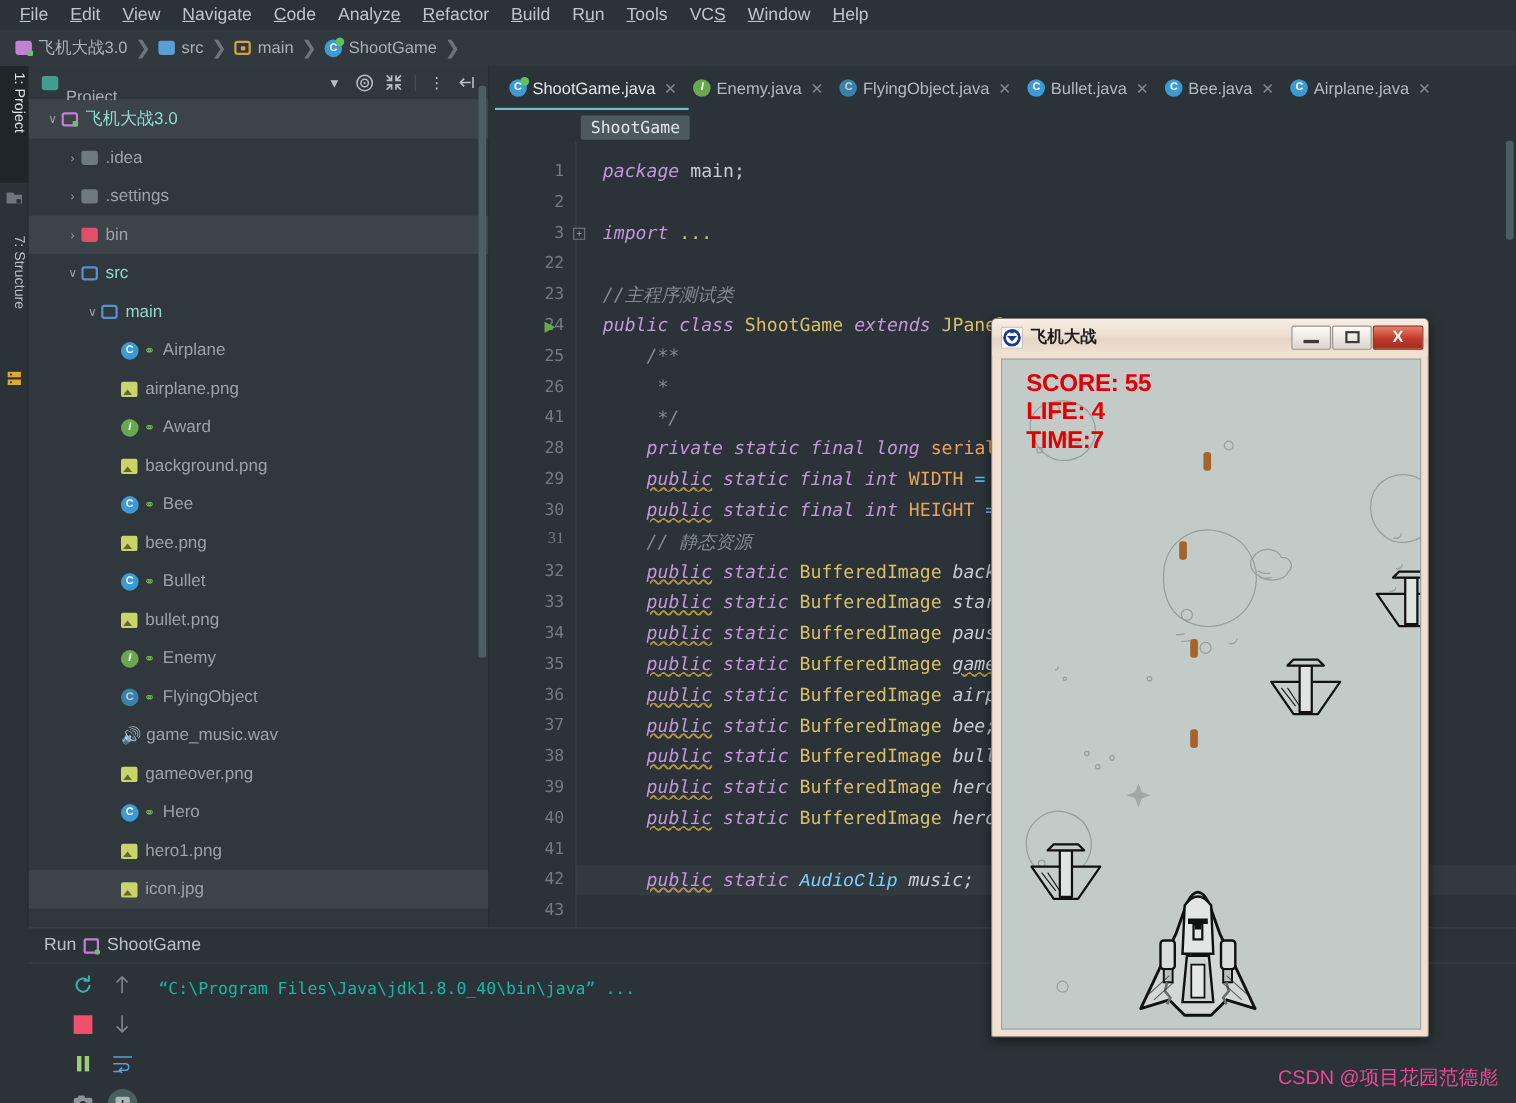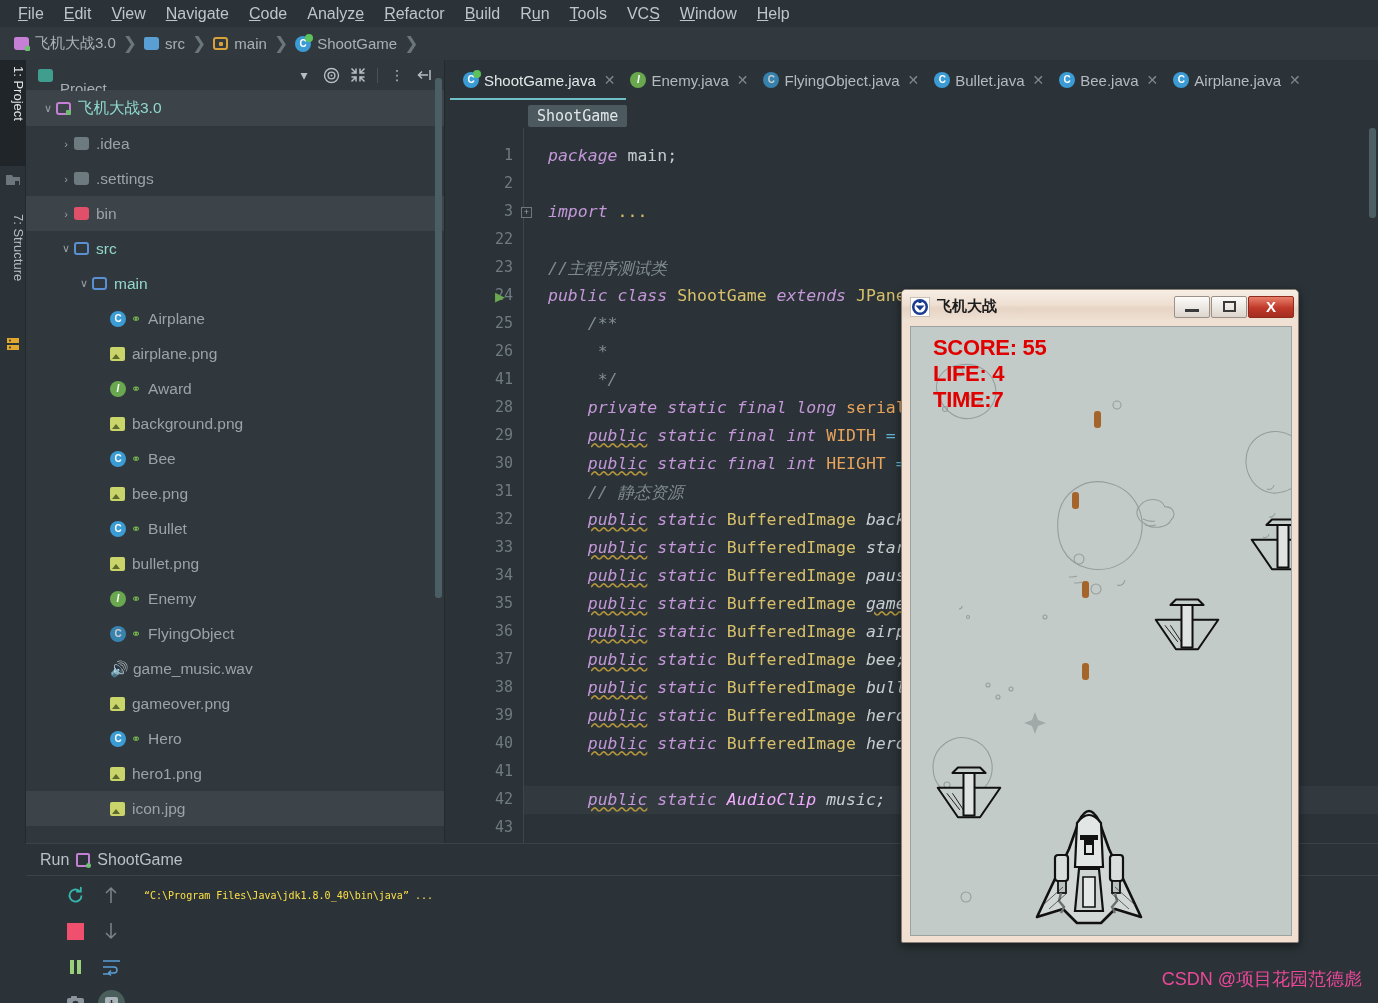--- a/index.html
+++ b/index.html
@@ -113,39 +113,39 @@
               white-space:pre; }
   .cur-row { position:absolute; left:0; width:933px; height:28px; background:#323a40; }
   .k { color:#c397d8; font-style:italic; }
   .cm { color:#808c91; font-style:italic; }
   .t { color:#d8c06a; }
   .f { color:#e8a45a; }
   .v { color:#c8cdd0; font-style:italic; }
   .n { color:#5fb3d4; }
   .p { color:#c8cdd0; }
   .cls { color:#d8c06a; }
-  .grn { color:#f0abfc; font-style:italic; }
+  .grn { color:#7dd3fc; font-style:italic;font-family:Liberation Mono, monospace; }
   .ul { text-decoration: underline; text-decoration-style: wavy; text-decoration-color:#b4953c; }
   .runarrow { position:absolute; left:50px; color:#6aa84f; font-size:13px; }
   .foldplus { position:absolute; left:76px; width:11px; height:11px; border:1px solid #6d787e;
               color:#9aa4a9; font-size:9px; line-height:9px; text-align:center; background:#2b3338; }
   .edscroll { position:absolute; right:2px; top:0px; width:7px; height:90px; background:#4b5e63; border-radius:3px; }
 
   
   .runpanel { position:absolute; left:26px; top:843px; width:1352px; height:160px; background:#2b3338;
               border-top:1px solid #3b4347; }
   .runhead { height:32px; display:flex; align-items:center; padding-left:14px; gap:7px;
              border-bottom:1px solid #3b4347;}
   .runhead .lbl { color:#b9c1c6; font-size:16px; }
   .ic-run-cfg { width:14px;height:14px;border:2px solid #c57fd4;border-radius:2px;position:relative;}
   .ic-run-cfg:after{content:"";position:absolute;right:-3px;bottom:-3px;width:5px;height:5px;background:#6fbf73;border-radius:50%;}
   .runtools { position:absolute; left:0; top:32px; width:112px; height:128px; }
   .rtbtn { position:absolute; width:30px; height:30px; display:flex; align-items:center; justify-content:center; }
   .console { position:absolute; left:112px; top:32px; right:0; bottom:0; }
-  .console-line { color:#fde047; font-family:"DejaVu Sans Mono", monospace; font-size:10px;
+  .console-line { color:#14b8a6; font-family:"DejaVu Sans Mono", monospace; font-size:15px;
                   padding-top:14px; padding-left:6px; white-space:pre; }
   .leftgutter-run { position:absolute; left:0; top:843px; width:26px; height:160px; background:#2b3338;}
 
   .watermark { position:absolute; right:16px; bottom:12px; color:#ec4899; font-size:18px; }
 
   
   .gamewin { position:absolute; left:901px; top:289px; width:398px; height:654px;
              background:#f1e0d2; border:1px solid #8a7f76; border-radius:5px 5px 2px 2px;
              box-shadow: 0 3px 10px rgba(0,0,0,.5); }
   .gametitle { height:33px; display:flex; align-items:center; padding-left:8px;
@@ -428,21 +428,21 @@
         <div class="gutter-line" style="top: 74px;">3</div>
         <div class="gutter-line" style="top: 102px;">22</div>
         <div class="gutter-line" style="top: 130px;">23</div>
         <div class="gutter-line" style="top: 158px;">24</div>
         <div class="gutter-line" style="top: 186px;">25</div>
         <div class="gutter-line" style="top: 214px;">26</div>
         <div class="gutter-line" style="top: 242px;">41</div>
         <div class="gutter-line" style="top: 270px;">28</div>
         <div class="gutter-line" style="top: 298px;">29</div>
         <div class="gutter-line" style="top: 326px;">30</div>
-        <div class="gutter-line" style="top: 354px;">31</div>
+        <div class="gutter-line" style="top: 354px; font-family: Liberation Serif, serif;">31</div>
         <div class="gutter-line" style="top: 382px;">32</div>
         <div class="gutter-line" style="top: 410px;">33</div>
         <div class="gutter-line" style="top: 438px;">34</div>
         <div class="gutter-line" style="top: 466px;">35</div>
         <div class="gutter-line" style="top: 494px;">36</div>
         <div class="gutter-line" style="top: 522px;">37</div>
         <div class="gutter-line" style="top: 550px;">38</div>
         <div class="gutter-line" style="top: 578px;">39</div>
         <div class="gutter-line" style="top: 606px;">40</div>
         <div class="gutter-line" style="top: 634px;">41</div>

